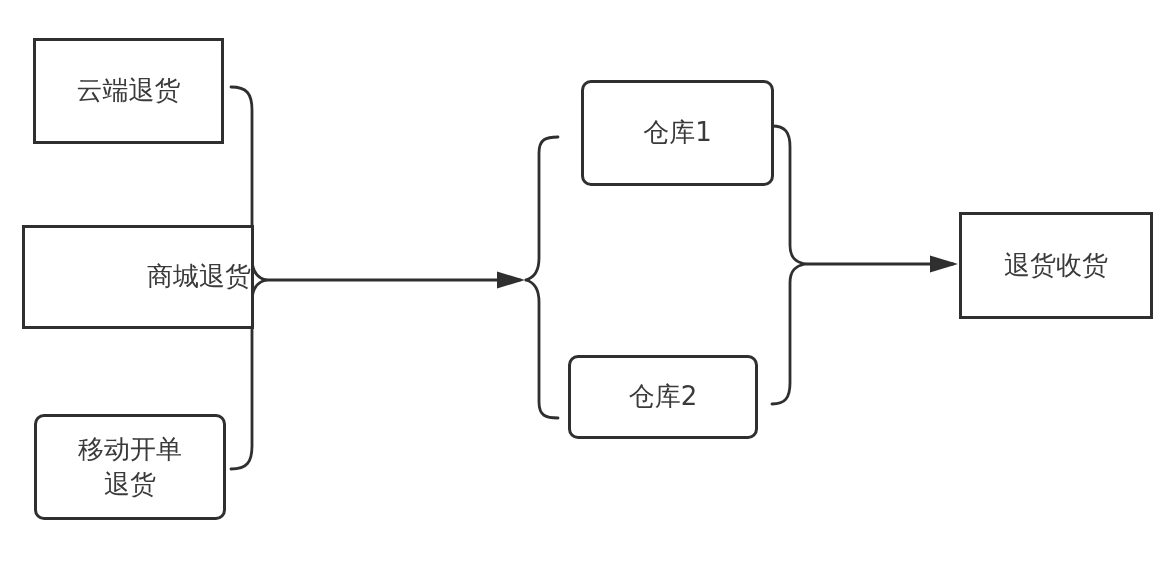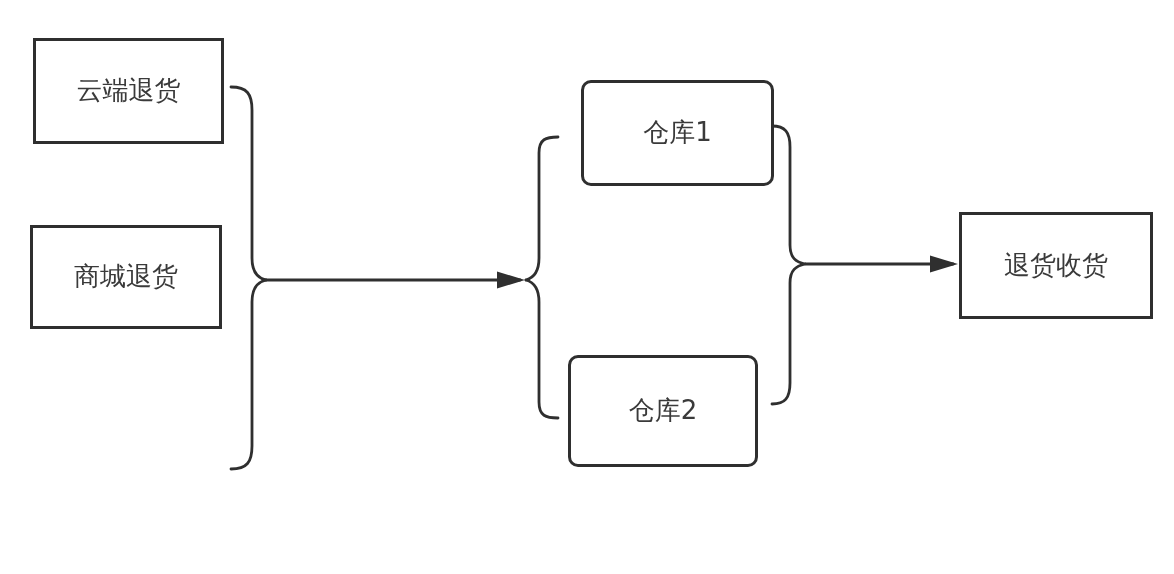--- a/index.html
+++ b/index.html
@@ -41,24 +41,24 @@
   }
   .node.rounded {
     border-radius: 10px;
   }
   .node-label {
     white-space: pre-line;
     line-height: 1.35;
   }
   
   #node-cloud-return        { left: 33px;  top: 38px;  width: 191px; height: 106px; }
-  #node-mall-return         { left: 30px;  top: 225px; width: 192px; height: 104px; }
+  #node-mall-return         { left: 22px;  top: 225px; width: 232px; height: 104px; justify-content: flex-end; }
   #node-mobile-order-return { left: 34px;  top: 414px; width: 192px; height: 106px; }
   #node-warehouse-1         { left: 569px; top: 80px;  width: 193px; height: 106px; margin-left: 12px; }
-  #node-warehouse-2         { left: 568px; top: 355px; width: 190px; height: 112px; }
+  #node-warehouse-2         { left: 568px; top: 355px; width: 190px; height: 84px; }
   #node-return-receipt      { left: 959px; top: 212px; width: 194px; height: 107px; align-items: center; }
 </style>
 </head>
 <body>
 
 <div id="canvas">
 
   <svg id="edges-svg" width="1174" height="574" viewBox="0 0 1174 574">
     <g fill="none" stroke="#2f2f2f" stroke-width="2.8" stroke-linecap="round" stroke-linejoin="round">
 
@@ -82,20 +82,24 @@
   </svg>
 
   <div class="node" id="node-cloud-return">
     <span class="node-label">云端退货</span>
   </div>
 
   <div class="node" id="node-mall-return">
     <span class="node-label">商城退货</span>
   </div>
 
+  <div class="node rounded" id="node-mobile-order-return">
+    <span class="node-label">移动开单
+退货</span>
+  </div>
 
   <div class="node rounded" id="node-warehouse-1">
     <span class="node-label">仓库1</span>
   </div>
 
   <div class="node rounded" id="node-warehouse-2">
     <span class="node-label">仓库2</span>
   </div>
 
   <div class="node" id="node-return-receipt">

